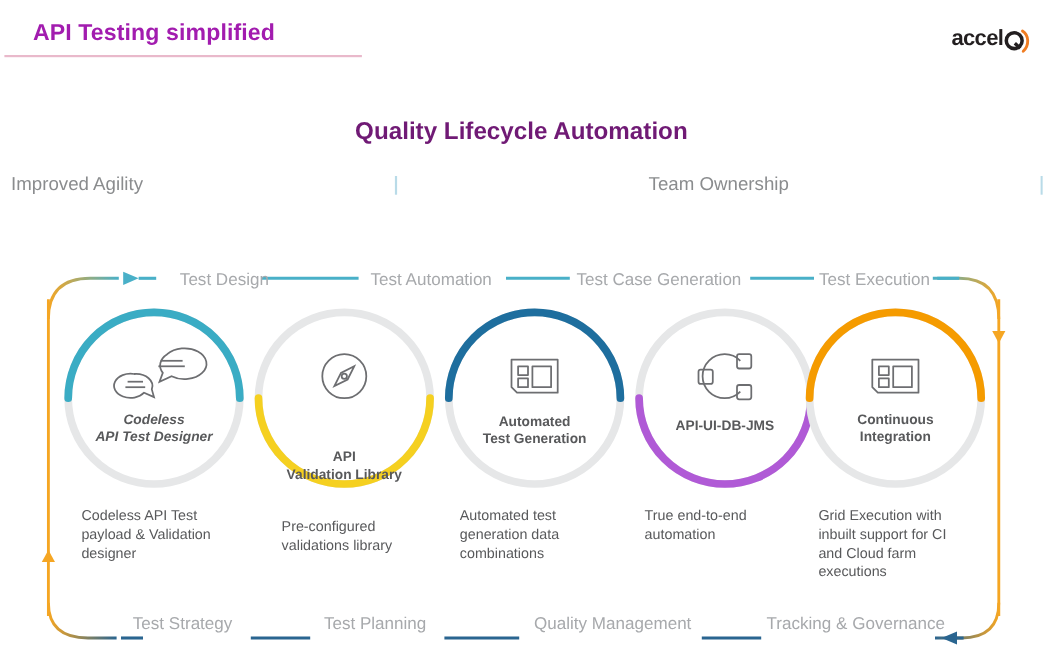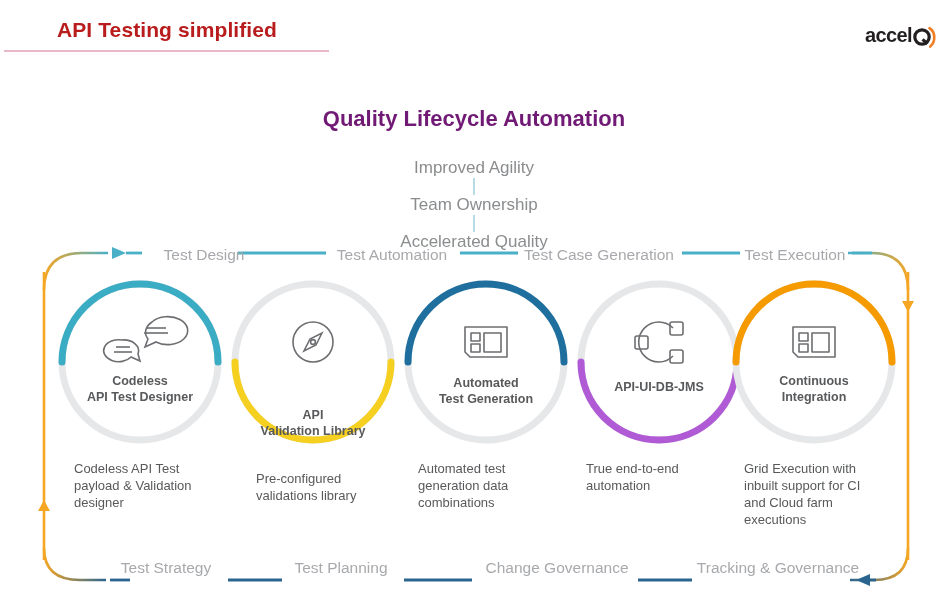--- a/index.html
+++ b/index.html
@@ -23,24 +23,23 @@
     height: 599px;
   }
 
   
   .hdr-title {
     position: absolute;
     left: 30px;
     top: 18px;
     font-size: 21px;
     font-weight: bold;
-    color: #b91c1c;
+    color: #a21caf;
     letter-spacing: 0.1px;
     white-space: nowrap;
-    margin-left: 27px;
   }
   .hdr-rule {
     position: absolute;
     left: 4px;
     top: 50px;
     width: 325px;
     height: 2px;
     background: #e9b9cb;
   }
   .logo {
@@ -80,21 +79,20 @@
   }
   .sub-row {
     position: absolute;
     top: 158px;
     left: 0;
     width: 948px;
     display: flex;
     justify-content: space-between;
     align-items: center;
     gap: 0px;
-    flex-direction: column;
   }
   .sub-item {
     font-size: 17px;
     color: #8a8c8e;
     padding: 0 10px;
     white-space: nowrap;
   }
   .sub-sep {
     width: 2px;
     height: 17px;
@@ -157,21 +155,20 @@
       </svg>
     </span>
   </div>
 
   <div class="main-title">Quality Lifecycle Automation</div>
   <div class="sub-row">
     <span class="sub-item">Improved Agility</span>
     <span class="sub-sep"></span>
     <span class="sub-item">Team Ownership</span>
     <span class="sub-sep"></span>
-    <span class="sub-item">Accelerated Quality</span>
   </div>
 
   <svg id="diagram" viewBox="0 0 948 599">
     <defs>
       <linearGradient id="gradTR" x1="0" y1="0" x2="1" y2="0">
         <stop offset="0%" stop-color="#49b0c8"></stop>
         <stop offset="100%" stop-color="#f5a623"></stop>
       </linearGradient>
       <linearGradient id="gradTL" x1="1" y1="0" x2="0" y2="0">
         <stop offset="0%" stop-color="#49b0c8"></stop>
@@ -284,24 +281,24 @@
     </g>
   </svg>
 
   <div class="rail-label" style="left:204px; top:255px;">Test Design</div>
   <div class="rail-label" style="left:392px; top:255px;">Test Automation</div>
   <div class="rail-label" style="left:599px; top:255px;">Test Case Generation</div>
   <div class="rail-label" style="left:795px; top:255px;">Test Execution</div>
 
   <div class="rail-label" style="left:166px; top:568px;">Test Strategy</div>
   <div class="rail-label" style="left:341px; top:568px;">Test Planning</div>
-  <div class="rail-label" style="left:557px; top:568px;">Change Governance</div>
+  <div class="rail-label" style="left:557px; top:568px;">Quality Management</div>
   <div class="rail-label" style="left:778px; top:568px;">Tracking &amp; Governance</div>
 
-  <div class="node-label" style="left:140px; top:374px;">
+  <div class="node-label" style="left:140px; top:374px;font-style:italic;">
     <div>Codeless</div>
     <div>API Test Designer</div>
   </div>
   <div class="node-label" style="left:313px; top:376px;margin-top:32px;">
     <div>API</div>
     <div>Validation Library</div>
   </div>
   <div class="node-label" style="left:486px; top:376px;">
     <div>Automated</div>
     <div>Test Generation</div>

